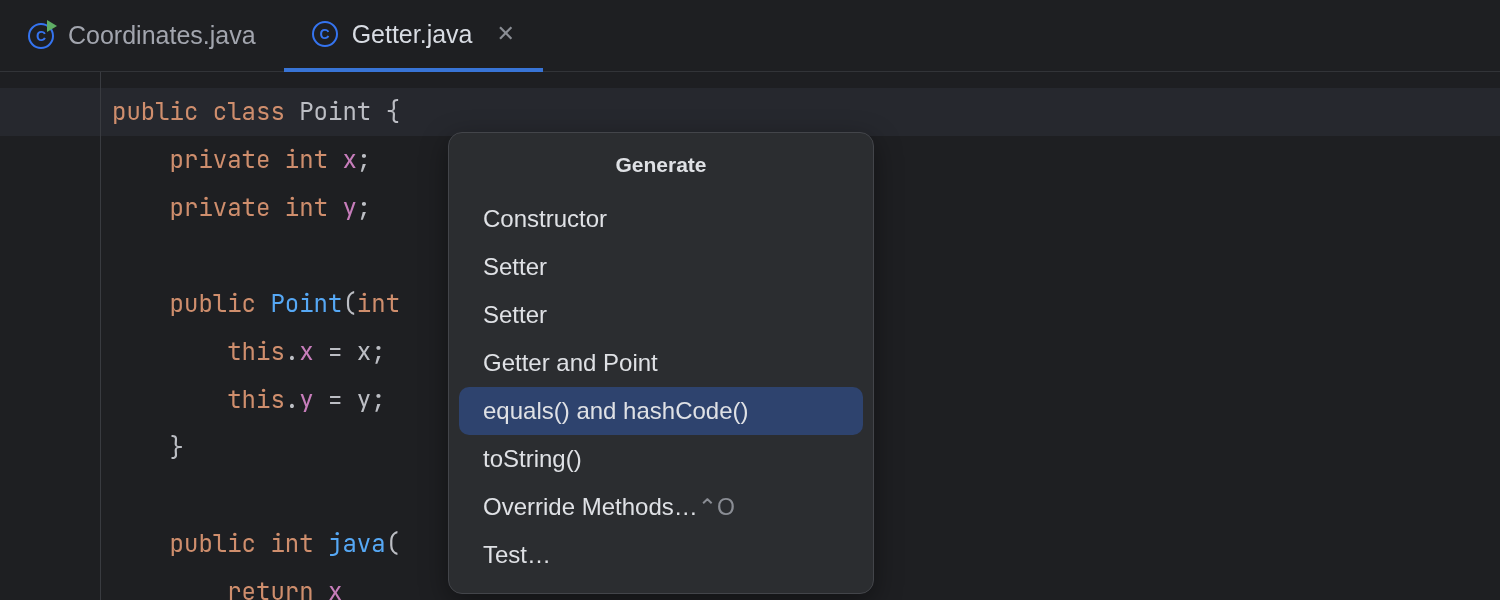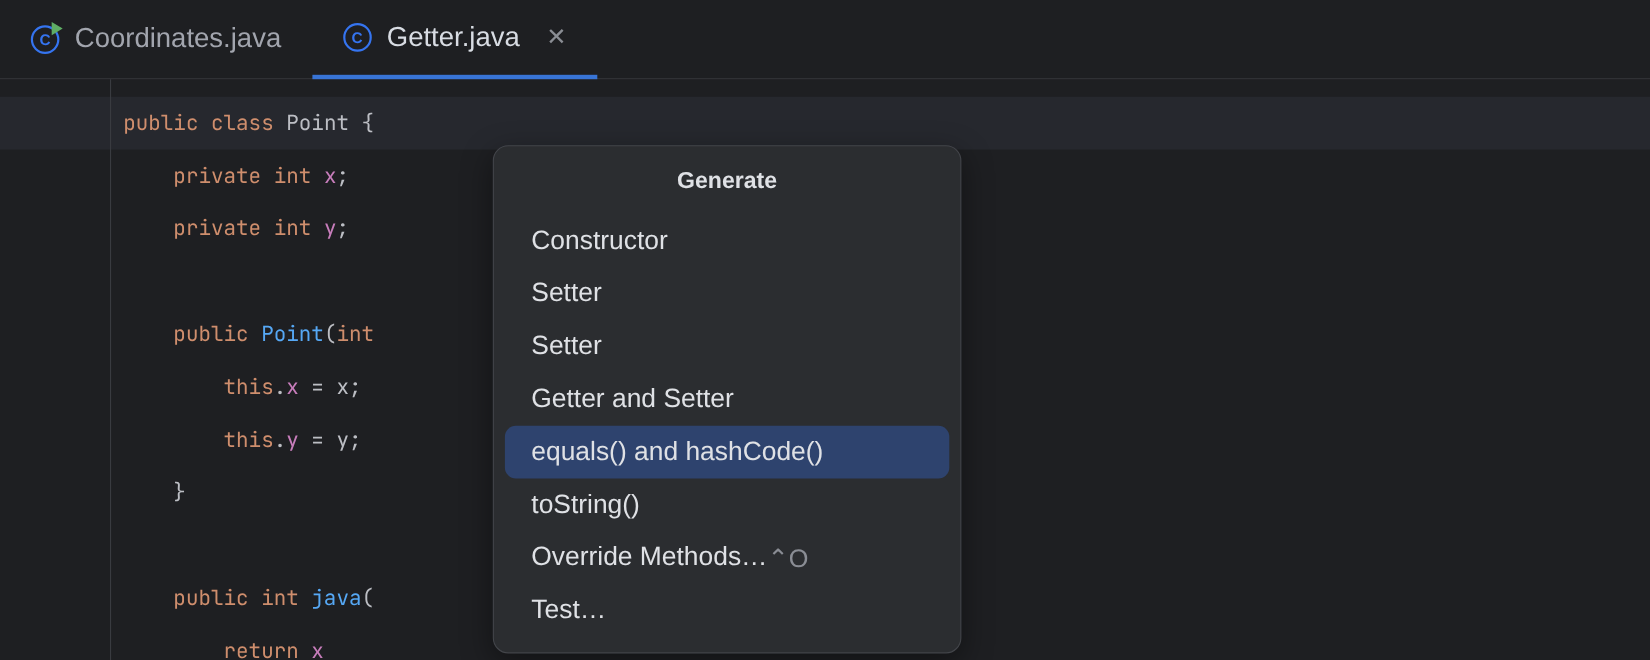--- a/index.html
+++ b/index.html
@@ -69,21 +69,21 @@
     .gutter-line {
       position: absolute;
       left: 100px;
       top: 0;
       bottom: -600px;
       width: 1px;
       background: #393b40;
     }
     .code-line {
       font-family: 'JetBrains Mono', 'Consolas', monospace;
-      font-size: 19px;
+      font-size: 24px;
       line-height: 48px;
       white-space: pre;
       padding-left: 112px;
     }
     .code-line.hl {
       background: #26282e;
     }
     .kw { color: #cf8e6d; }
     .type { color: #bcbec4; }
     .field { color: #c77dbb; }
@@ -165,21 +165,21 @@
     </div>
   <div class="popup-item">
       <span>Setter</span>
       <span class="shortcut"></span>
     </div>
   <div class="popup-item">
       <span>Setter</span>
       <span class="shortcut"></span>
     </div>
   <div class="popup-item">
-      <span>Getter and Setter</span>
+      <span>Getter and Point</span>
       <span class="shortcut"></span>
     </div>
   <div class="popup-item sel">
       <span>equals() and hashCode()</span>
       <span class="shortcut"></span>
     </div>
   <div class="popup-item">
       <span>toString()</span>
       <span class="shortcut"></span>
     </div>

